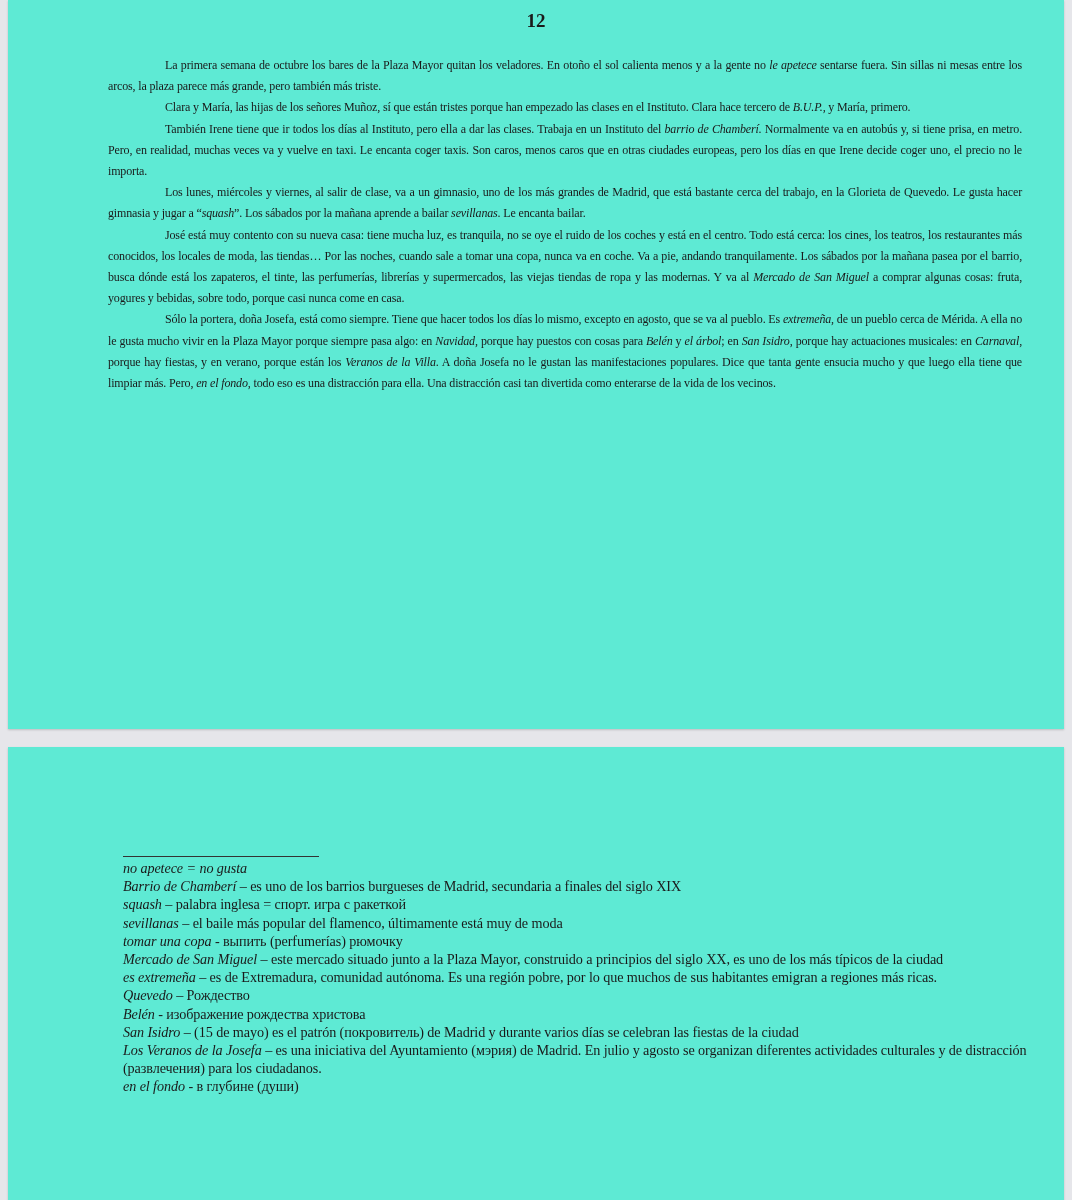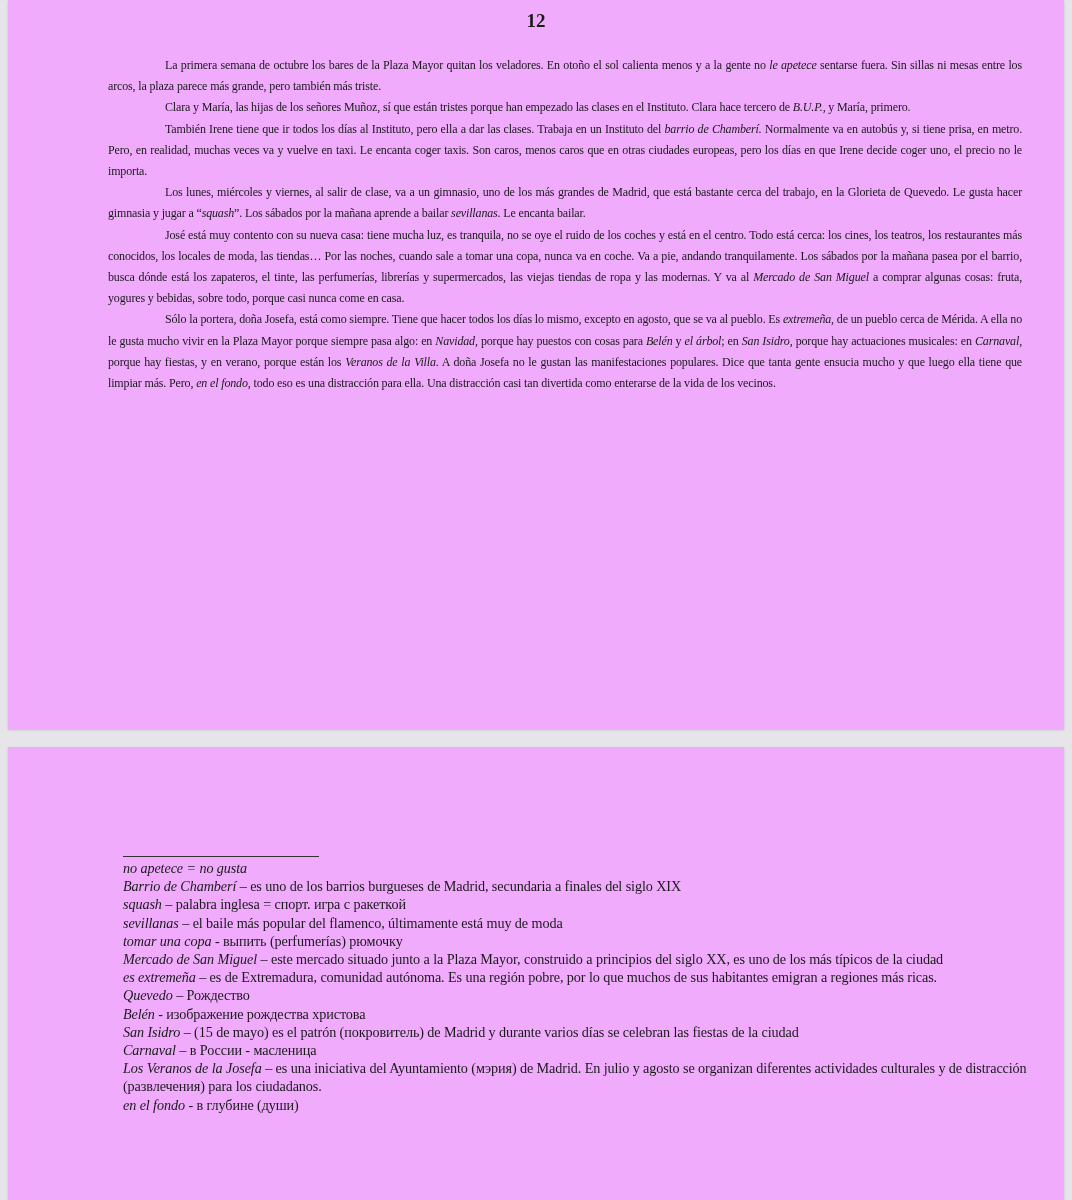--- a/index.html
+++ b/index.html
@@ -12,21 +12,21 @@
     }
     body {
       position: relative;
       font-family: "Liberation Serif", "DejaVu Serif", serif;
       color: #1a1a1a;
     }
     .page {
       position: absolute;
       left: 8px;
       width: 1056px;
-      background: #f0abfc;
+      background: #5eead4;
       box-shadow: 0 1px 2px rgba(0,0,0,0.18);
     }
     #page-1 { top: 0; height: 729px; }
     #page-2 { top: 747px; height: 460px; }
 
     .page-number {
       position: absolute;
       top: 10px;
       left: 0;
       width: 100%;
@@ -92,18 +92,17 @@
         <div class="fn"><i>no apetece = no gusta</i><span></span></div>
         <div class="fn"><i>Barrio de Chamberí</i><span> – es  uno de los barrios burgueses de Madrid, secundaria a finales del siglo XIX</span></div>
         <div class="fn"><i>squash</i><span> –  palabra  inglesa = спорт. игра с ракеткой</span></div>
         <div class="fn"><i>sevillanas</i><span> – el baile más popular del flamenco, últimamente está muy de moda</span></div>
         <div class="fn"><i>tomar una copa</i><span>  - выпить (perfumerías) рюмочку</span></div>
         <div class="fn"><i>Mercado de San Miguel</i><span> – este mercado situado junto a la Plaza Mayor, construido a principios del siglo XX, es uno de los más típicos de la ciudad</span></div>
         <div class="fn"><i>es extremeña</i><span> – es de Extremadura, comunidad autónoma. Es una región pobre, por lo que muchos de sus habitantes emigran a regiones más ricas.</span></div>
         <div class="fn"><i>Quevedo</i><span> – Рождество</span></div>
         <div class="fn"><i>Belén</i><span>   - изображение рождества христова</span></div>
         <div class="fn"><i>San Isidro</i><span> – (15 de mayo) es el patrón (покровитель) de Madrid y durante varios días se celebran las fiestas de la ciudad</span></div>
-        <div class="fn"><i>Carnaval</i><span> –  в России  - масленица</span></div>
         <div class="fn"><i>Los Veranos de la Josefa</i><span> – es una iniciativa del Ayuntamiento (мэрия) de Madrid. En julio y agosto se organizan diferentes actividades culturales y de distracción (развлечения) para los ciudadanos.</span></div>
         <div class="fn"><i>en el fondo</i><span> - в глубине (души)</span></div>
       </div>
   </div>
 </div>
 
 </body></html>

